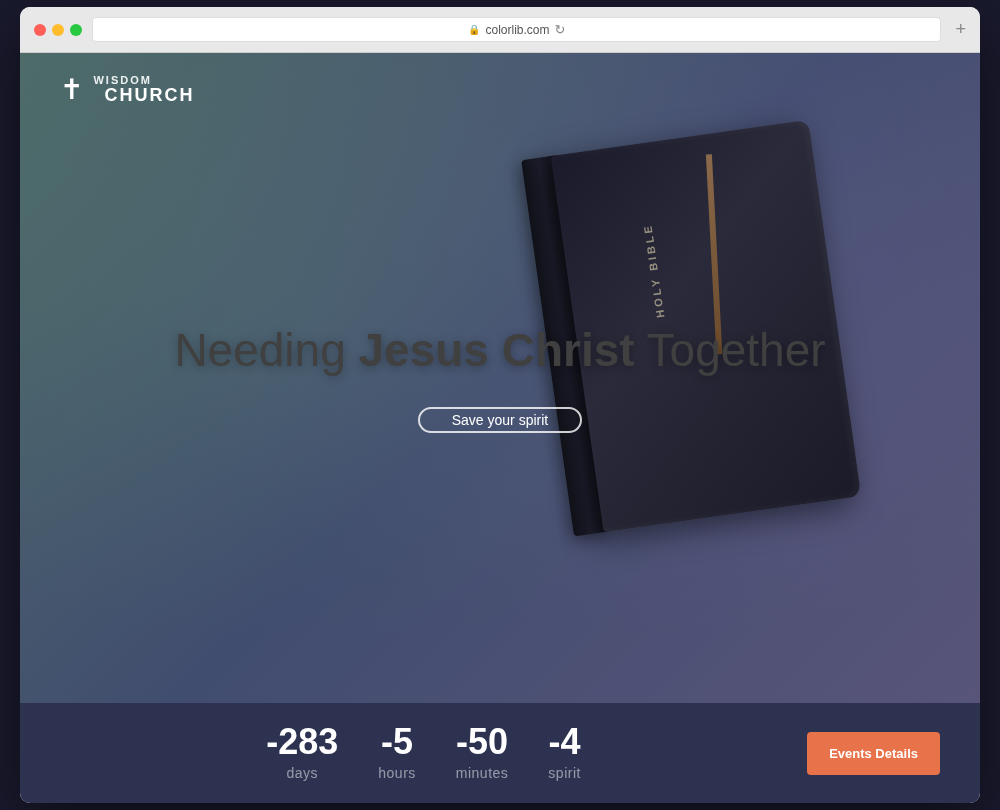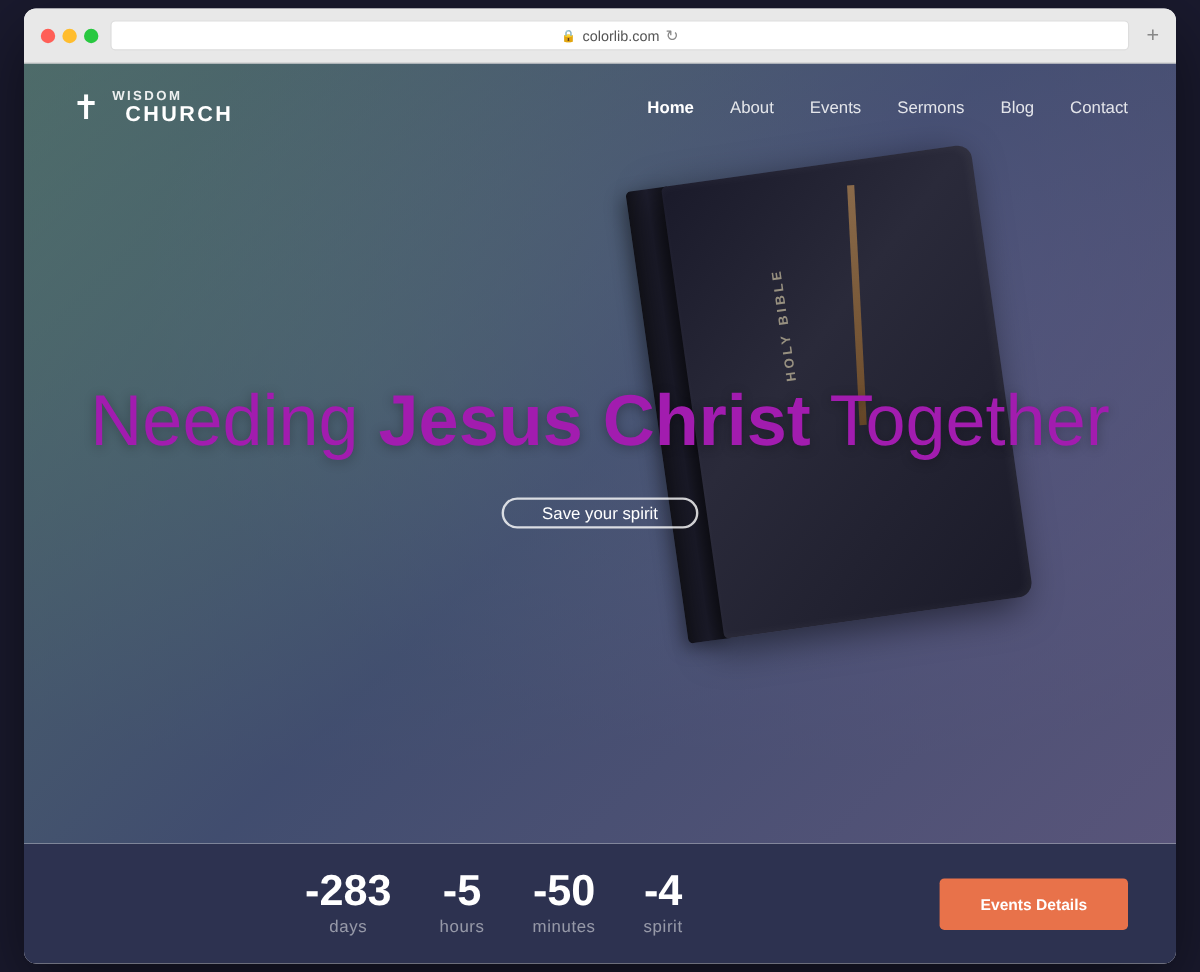--- a/index.html
+++ b/index.html
@@ -228,22 +228,22 @@
       position: absolute;
       top: 50%;
       left: 50%;
       transform: translate(-50%, -50%);
       text-align: center;
       width: 100%;
       padding: 0 40px;
     }
 
     .hero-title {
-      font-size: 60px;
-      color: #a21caf;
+      font-size: 46px;
+      color: #404040;
       font-weight: 300;
       margin-bottom: 30px;
       text-shadow: 0 2px 10px rgba(0,0,0,0.3);
       white-space: nowrap;
     }
 
     .hero-title-bold {
       font-weight: 800;
     }
 
@@ -312,21 +312,21 @@
     .countdown-label {
       font-size: 14px;
       color: rgba(255,255,255,0.5);
       letter-spacing: 0.5px;
     }
 
     .events-btn {
       background: #e8724a;
       color: white;
       border: none;
-      padding: 14px 34px;
+      padding: 14px 22px;
       border-radius: 4px;
       font-size: 13px;
       font-weight: 600;
       cursor: pointer;
       white-space: nowrap;
       margin-left: 20px;
     }
   </style>
 </head>
 <body>
@@ -361,28 +361,20 @@
       </div>
 
       <nav class="navbar">
         <div class="logo">
           <span class="logo-icon">✝</span>
           <div class="logo-text">
             <span class="logo-wisdom">WISDOM</span>
             <span class="logo-church">CHURCH</span>
           </div>
         </div>
-        <ul class="nav-links">
-          <li><a href="#" class="active">Home</a></li>
-          <li><a href="#">About</a></li>
-          <li><a href="#">Events</a></li>
-          <li><a href="#">Sermons</a></li>
-          <li><a href="#">Blog</a></li>
-          <li><a href="#">Contact</a></li>
-        </ul>
       </nav>
 
       <div class="hero-content">
         <h1 class="hero-title">
           <span>Needing </span><span class="hero-title-bold">Jesus Christ</span><span> Together</span>
         </h1>
         <button class="hero-btn">Save your spirit</button>
       </div>
     </div>
 

